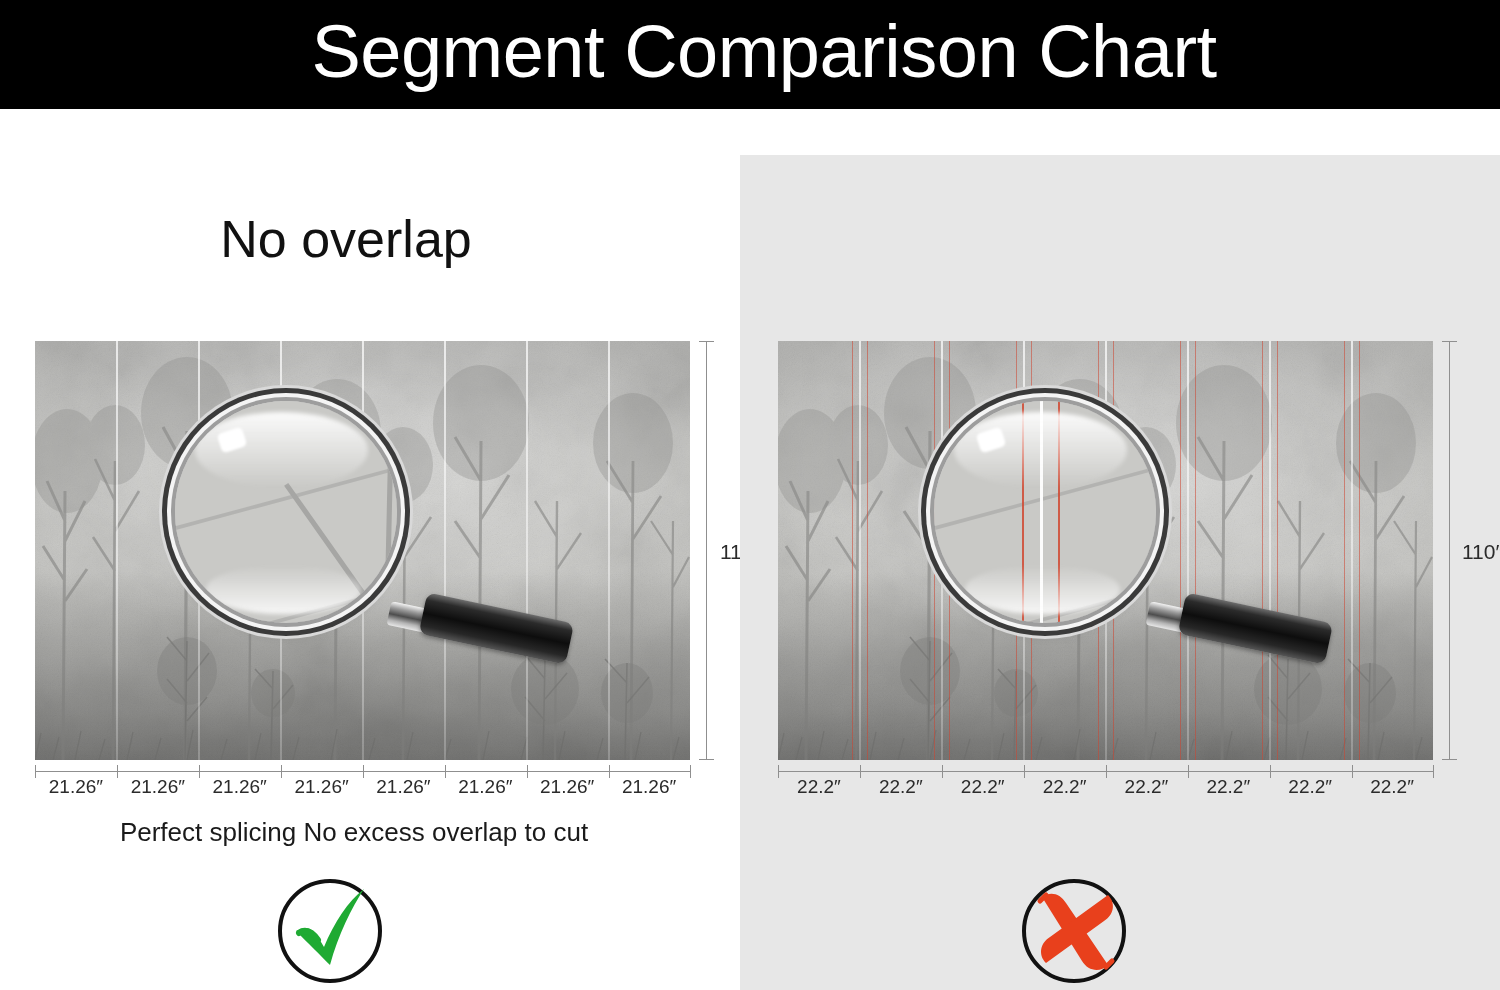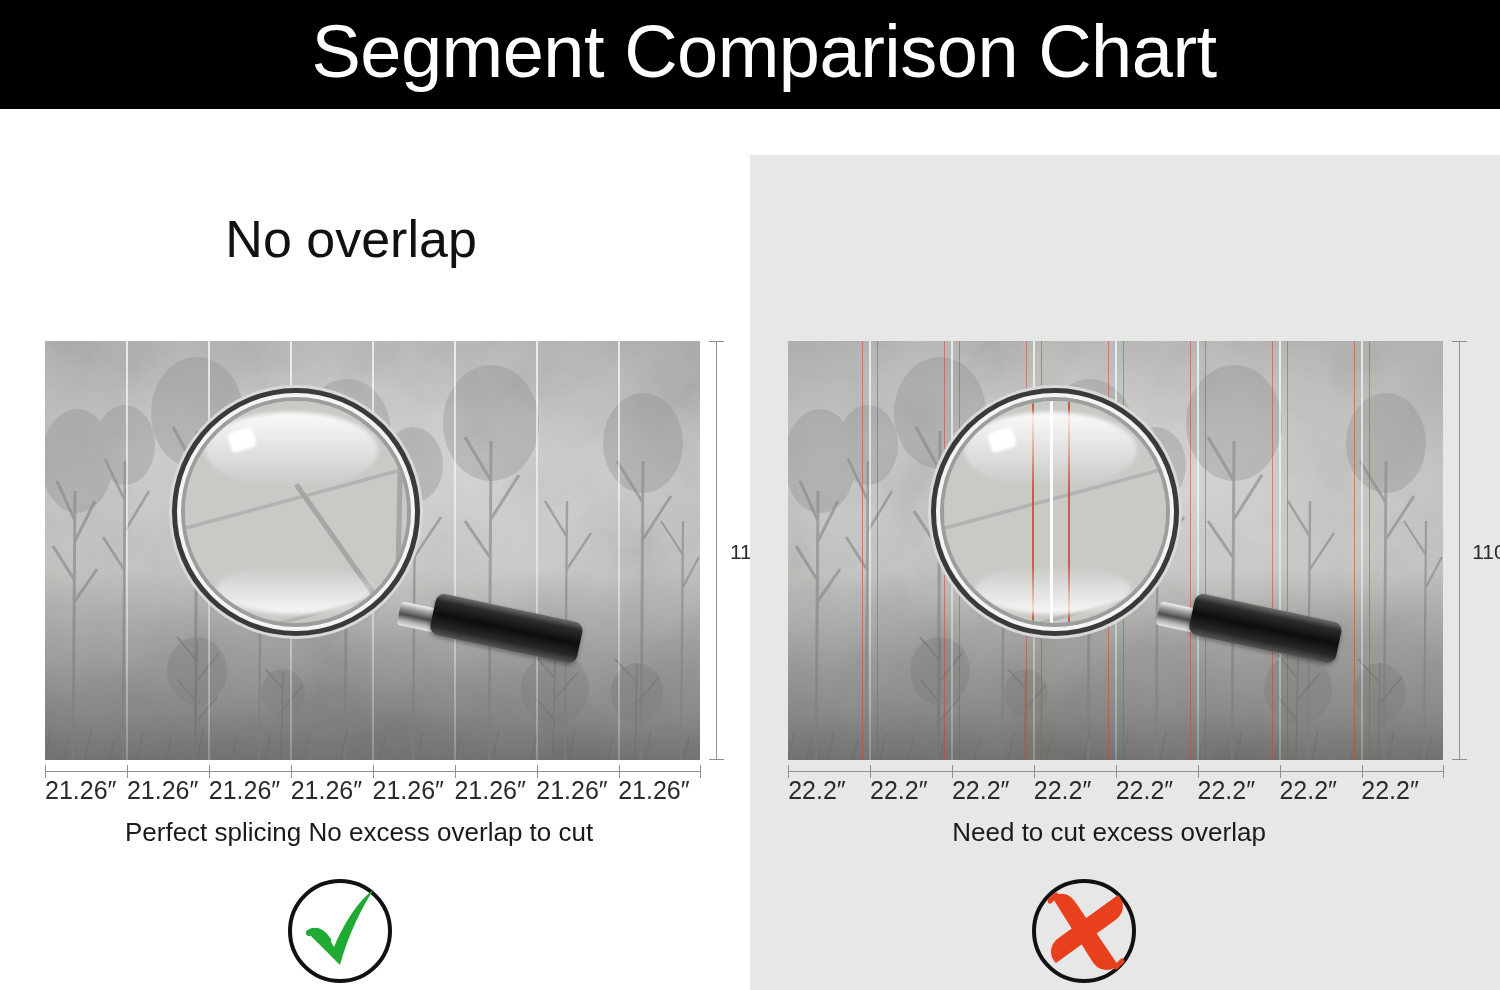--- a/index.html
+++ b/index.html
@@ -26,21 +26,21 @@
     line-height: 1;
     transform: translateY(-3px);
   }
 
   
   .panels {
     position: absolute; left: 0; top: 155px;
     width: 1500px; height: 835px;
     display: flex;
   }
-  .panel { position: relative; height: 835px; margin-left: 10px; }
+  .panel { position: relative; height: 835px; }
   .panel-left  { width: 740px; background: #ffffff; }
   .panel-right { width: 760px; background: #e7e7e7; }
 
   .panel-heading {
     position: absolute; top: 58px; left: 0; width: 100%;
     text-align: center;
     font-size: 52px; font-weight: 400; color: #111111;
     line-height: 1;
   }
   .panel-left  .panel-heading { transform: translateX(-24px); }
@@ -149,21 +149,21 @@
     position: absolute;
     font-size: 21px; color: #2b2b2b; white-space: nowrap;
   }
 
   .dim-h-line { position: absolute; height: 1px; background: #8f8f8f; }
   .dim-tick { position: absolute; width: 1px; height: 13px; background: #8f8f8f; }
   .dim-h-labels {
     position: absolute; display: flex;
   }
   .dim-h-labels span {
-    font-size: 25px; color: #2b2b2b; white-space: nowrap;
+    font-size: 19px; color: #2b2b2b; text-align: center; white-space: nowrap;
   }
 
   
   .caption {
     position: absolute; left: 0; width: 100%;
     text-align: center;
     font-size: 26px; color: #1a1a1a;
     line-height: 1;
   }
   .panel-left  .caption { top: 664px; transform: translateX(-16px); }
@@ -452,21 +452,20 @@
         <span style="width:81.9px">22.2″</span>
         <span style="width:81.9px">22.2″</span>
         <span style="width:81.9px">22.2″</span>
         <span style="width:81.9px">22.2″</span>
         <span style="width:81.9px">22.2″</span>
         <span style="width:81.9px">22.2″</span>
         <span style="width:81.9px">22.2″</span>
         <span style="width:81.9px">22.2″</span>
       </div>
 
-      <div class="caption">Need to cut excess overlap</div>
 
       <div class="verdict">
         <div class="verdict-ring"></div>
         <svg viewBox="0 0 116 116">
           <g fill="#e8401c">
             <path d="M26 24 C34 18 44 20 50 30 L92 92 C84 100 72 98 66 88 Z"></path>
             <path d="M92 22 C100 30 98 42 88 48 L30 90 C22 82 24 70 34 64 Z"></path>
           </g>
           <path d="M24 28 L30 22" stroke="#e8401c" stroke-width="5" stroke-linecap="round"></path>
           <path d="M90 94 L96 88" stroke="#e8401c" stroke-width="5" stroke-linecap="round"></path>

